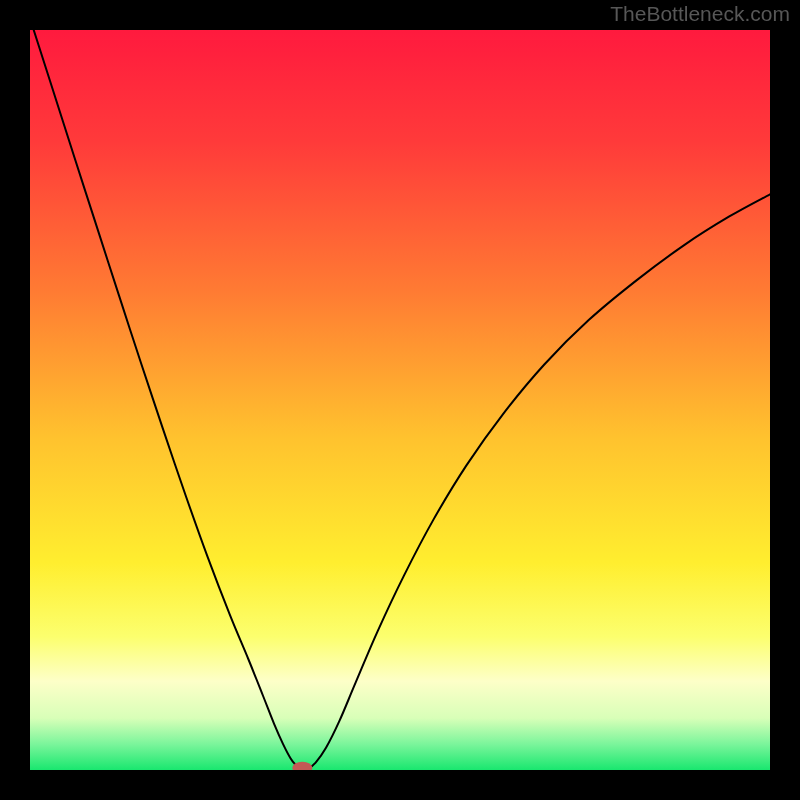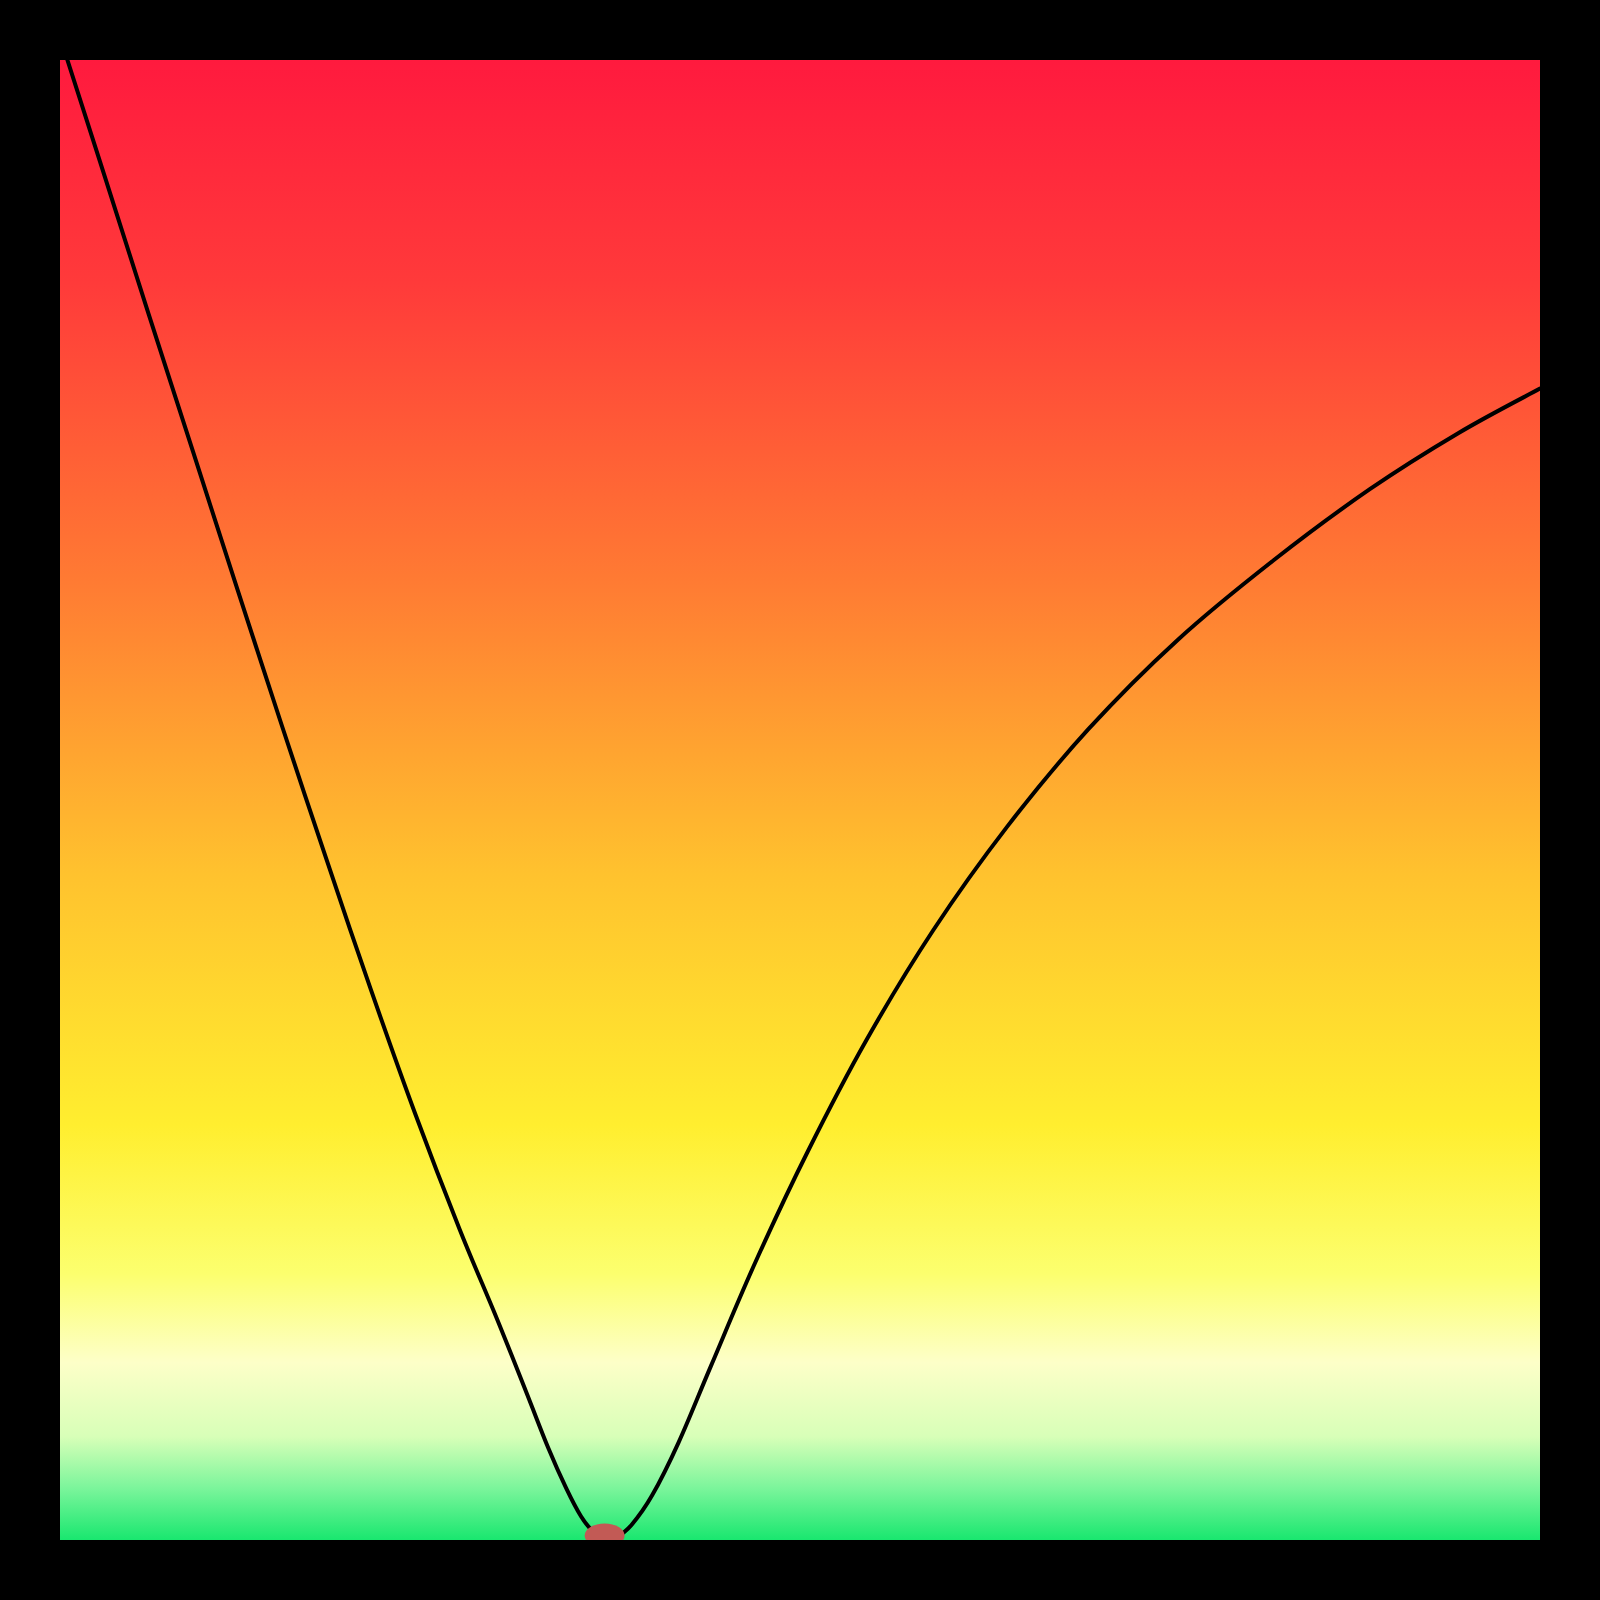--- a/index.html
+++ b/index.html
@@ -35,20 +35,21 @@
     width: 740px;
     height: 740px;
   }
   svg { display: block; }
 </style>
 </head>
 <body>
 
 <div class="frame">
 
+  <div class="attribution">TheBottleneck.com</div>
 
   <div class="plot-area">
     <svg id="chart-svg" width="740" height="740" viewBox="0 0 740 740" preserveAspectRatio="none">
       <defs>
         <linearGradient id="bg-grad" x1="0" y1="0" x2="0" y2="1">
             <stop offset="0%" stop-color="#ff1a3e"></stop>
             <stop offset="15%" stop-color="#ff3a3a"></stop>
             <stop offset="35%" stop-color="#ff7a33"></stop>
             <stop offset="55.00000000000001%" stop-color="#ffc22e"></stop>
             <stop offset="72%" stop-color="#ffee2f"></stop>

